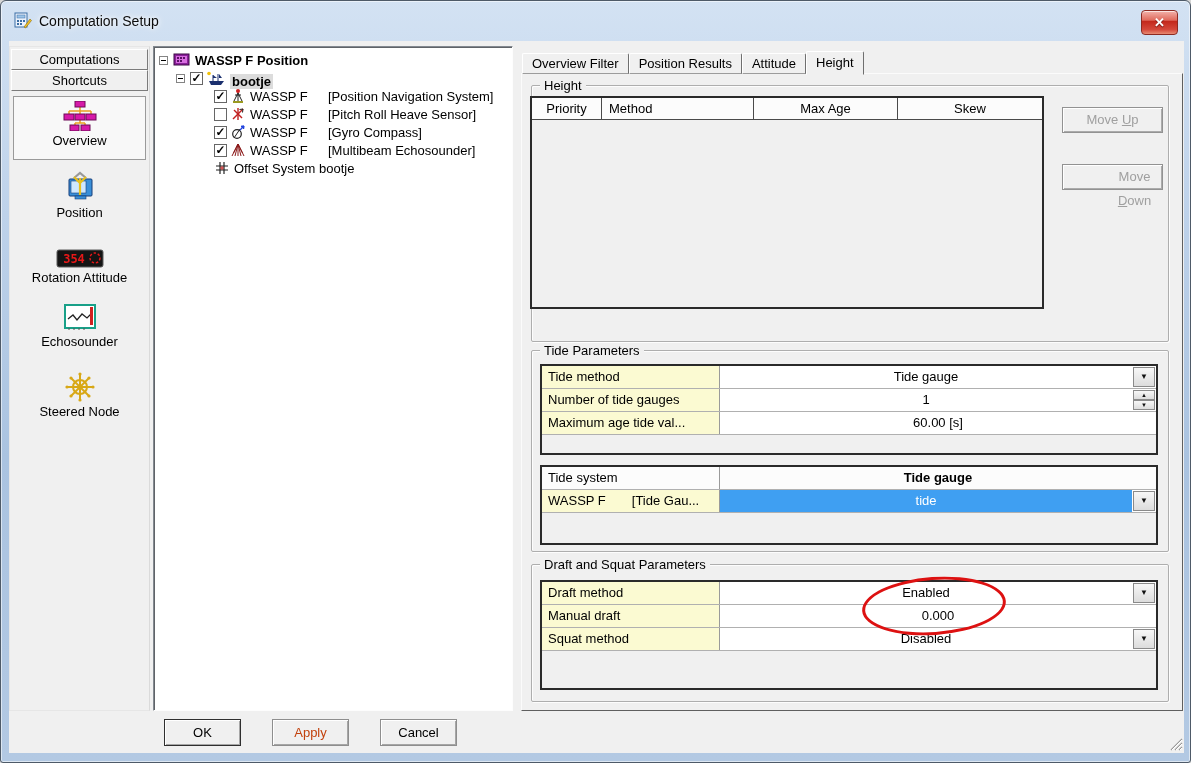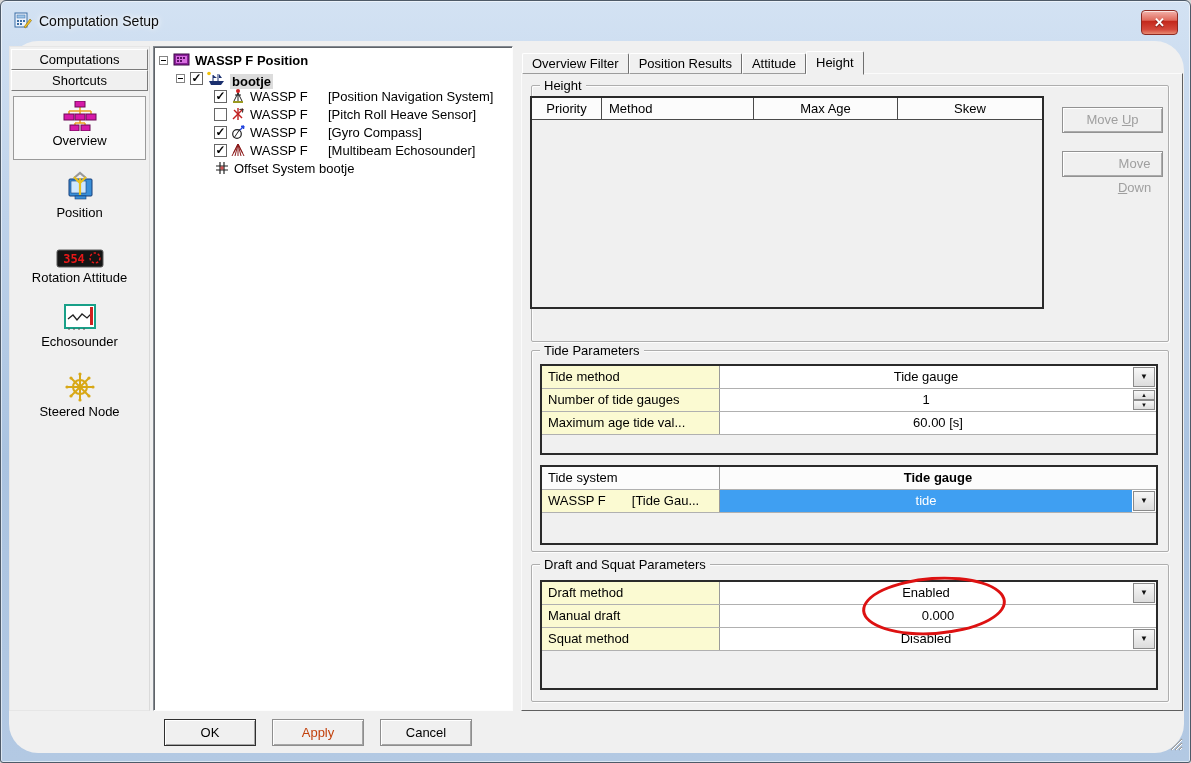--- a/index.html
+++ b/index.html
@@ -16,21 +16,21 @@
   .title-icon { position:absolute; left:13px; top:10px; width:18px; height:18px; }
   .title-text { position:absolute; left:38px; top:12px; font-size:14px; color:#0c0c0c;
     text-shadow:0 0 8px #fff,0 0 4px #fff; white-space:nowrap; }
   .close-btn { position:absolute; left:1140px; top:9px; width:37px; height:25px;
     border:1px solid #8c2a22; border-radius:4px;
     background:linear-gradient(180deg,#f3b2aa 0%,#e06a5c 40%,#c3281c 45%,#d4473a 80%,#e88a72 100%);
     color:#fff; font-weight:bold; font-size:13px; line-height:23px; text-align:center;
     text-shadow:0 1px 1px #6b1310; box-shadow:inset 0 1px 0 rgba(255,255,255,.65); cursor:pointer; }
 
   
-  .client { position:absolute; left:8px; top:40px; width:1175px; height:712px; background:#f0f0f0;border-radius:29px; }
+  .client { position:absolute; left:8px; top:40px; width:1175px; height:712px; background:#f0f0f0; }
 
   
   .sidebar { position:absolute; left:0px; top:5px; width:141px; height:665px; background:#f0f0f0;
     border:1px solid #e6e6e6; border-right:1px solid #dadada; }
   .side-tab { position:absolute; left:1px; width:137px; height:21px; background:#f0f0f0;
     border:1px solid; border-color:#ffffff #7b7b7b #7b7b7b #ffffff;
     font-size:13px; text-align:center; line-height:19px; cursor:pointer; }
   .side-tab.t0 { top:2px; }
   .side-tab.t1 { top:23px; }
   .overview-sel { position:absolute; left:3px; top:49px; width:133px; height:64px;
@@ -82,21 +82,21 @@
   .hcell { font-size:13px; line-height:21px; border-right:1px solid #4a4a4a; overflow:hidden; }
   .hc0 { width:70px; text-align:center; }
   .hc1 { width:152px; padding-left:7px; }
   .hc2 { width:144px; text-align:center; }
   .hc3 { width:144px; text-align:center; border-right:none; }
 
   .mv { position:absolute; width:101px; height:26px; background:#f0f0f0;
     border:1px solid #929292; box-shadow:inset 1px 1px 0 #fff, inset -1px -1px 0 #ababab;
     color:#9f9f9f; font-size:13px; text-align:center; line-height:24px; cursor:default; }
   .mv-up { left:540px; top:33px; }
-  .mv-dn { left:540px; top:77px;padding-left:44px; }
+  .mv-dn { left:540px; top:90px;padding-left:44px; }
 
   
   .ptable { position:absolute; border:2px solid #2a2a2a; background:#f0f0f0; overflow:hidden; }
   .pA { left:8px; top:13px; width:618px; height:91px; }
   .pB { left:8px; top:114px; width:618px; height:80px; }
   .pC { left:8px; top:15px; width:618px; height:110px; }
   .prow { display:flex; height:23px; border-bottom:1px solid #b0b0b0; background:#fff; }
   .pl { width:178px; background:#fbfad2; border-right:1px solid #9a9a9a; padding-left:6px;
     font-size:13px; line-height:22px; overflow:hidden; white-space:nowrap; }
   .pl .d2 { margin-left:26px; }
@@ -116,21 +116,21 @@
     text-align:center; font-size:6px; color:#111; }
   .spbtn.up::after { content:"▲"; }
   .spbtn.dn::after { content:"▼"; }
 
   
   .red-ellipse { position:absolute; left:340px; top:503px; width:144px; height:58px;
     border:3px solid #dd1111; border-radius:50%; transform:rotate(-4deg);
     z-index:6; pointer-events:none; }
 
   
-  .fbtn { position:absolute; top:678px; width:92px; height:27px; background:#f0f0f0;
+  .fbtn { position:absolute; top:678px; width:77px; height:27px; background:#f0f0f0;
     border:1px solid #8e8e8e; box-shadow:inset 1px 1px 0 #fff, inset -1px -1px 0 #a6a6a6;
     font-size:13px; text-align:center; line-height:25px; cursor:pointer; }
   .fbtn.ok { left:155px; border-color:#2f2f2f; }
   .fbtn.apply { left:263px; color:#c2410c; cursor:default; }
   .fbtn.cancel { left:371px; }
   .grip { position:absolute; left:1158px; top:694px; width:16px; height:16px; cursor:nwse-resize; }
 </style>
 </head>
 <body>
 

